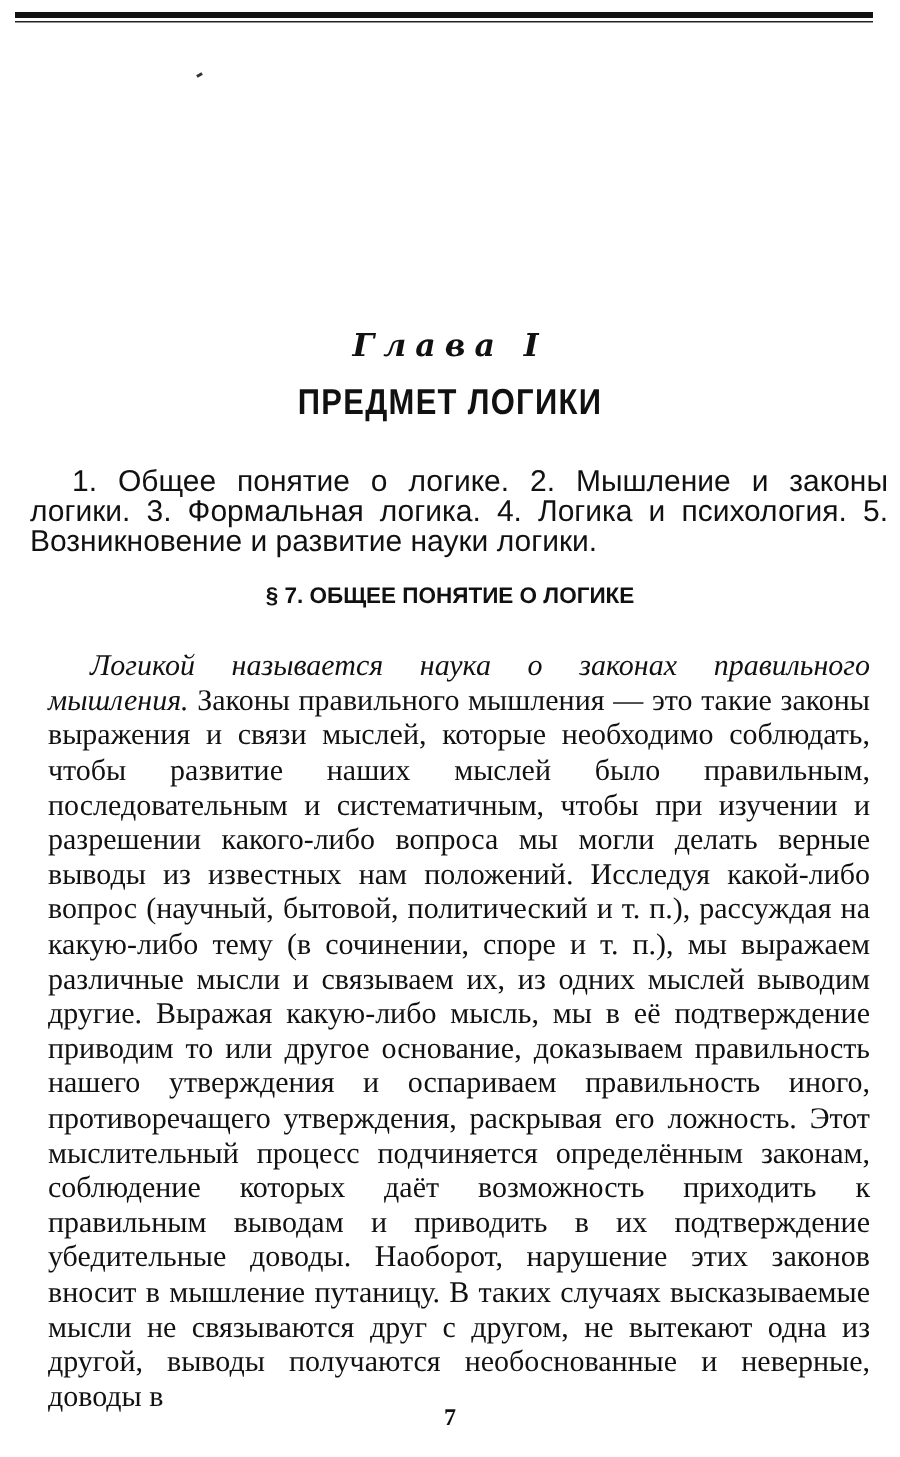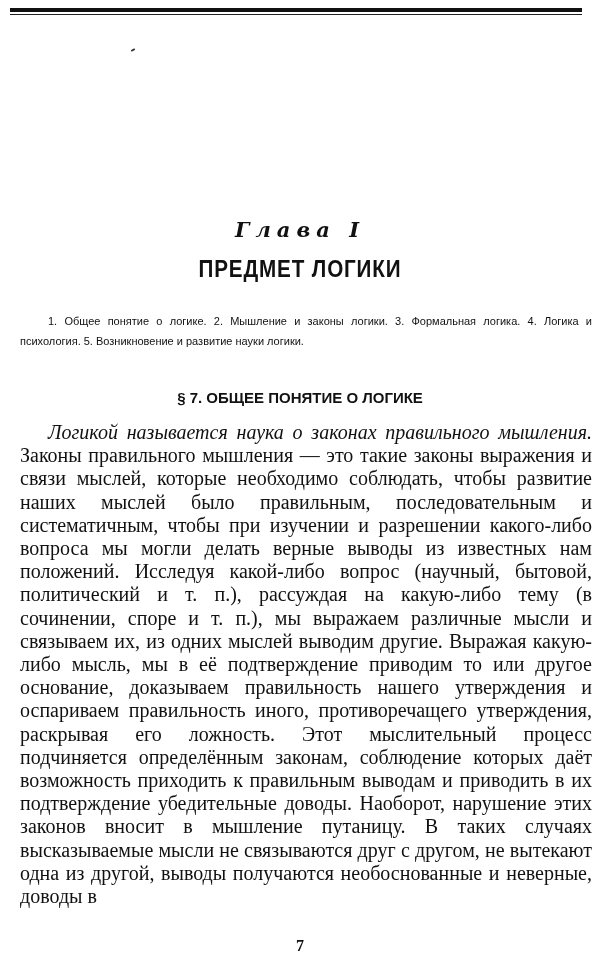--- a/index.html
+++ b/index.html
@@ -5,27 +5,27 @@
   html, body { margin: 0; padding: 0; background: #ffffff; }
   body { width: 600px; height: 971px; position: relative; overflow: hidden; color: #111; }
   .page { position: absolute; left: 0; top: 0; width: 592px; height: 971px; }
   .rule-thick { position: absolute; left: 10px; right: 10px; top: 8px; height: 4px; background: #111; }
   .rule-thin { position: absolute; left: 10px; right: 10px; top: 14px; height: 1px; background: #222; }
   .chapter-label { position: absolute; left: 0; width: 600px; top: 217px; text-align: center;
     font-family: "DejaVu Serif", serif; font-style: italic; font-weight: bold; font-size: 21px; letter-spacing: 6px; }
   .chapter-title { position: absolute; left: 0; width: 600px; top: 255px; text-align: center;
     font-family: "Liberation Sans", sans-serif; font-weight: bold; font-size: 24px; letter-spacing: 1px; transform: scaleX(0.86); }
   .contents { position: absolute; left: 20px; width: 572px; top: 311px;
-    font-family: "Liberation Sans", sans-serif; font-size: 11px; line-height: 20px; text-align: justify; transform-origin: left top; }
+    font-family: "Liberation Sans", sans-serif; font-size: 20px; line-height: 20px; text-align: justify; transform-origin: left top; }
   .contents p { margin: 0; text-indent: 28px; }
   .section-heading { position: absolute; left: 0; width: 600px; top: 389px; text-align: center;
     font-family: "Liberation Sans", sans-serif; font-weight: bold; font-size: 15px; }
   .body-text { position: absolute; left: 20px; width: 572px; top: 421px;
     font-family: "Liberation Serif", serif; font-size: 20px; line-height: 23.2px; text-align: justify; }
-  .body-text p { margin: 0; text-indent: 28px; }
+  .body-text p { margin: 12px; text-indent: 28px; }
   .body-text .def { font-style: italic; }
   .page-number { position: absolute; left: 0; width: 600px; top: 937px; text-align: center;
     font-family: "Liberation Serif", serif; font-weight: bold; font-size: 16px; }
   .mark { position: absolute; left: 131px; top: 49px; width: 4px; height: 2px; background: #333; transform: rotate(-30deg); }
 </style>
 </head>
 <body>
 
 <div class="page">
   <div class="rule-thick"></div>

